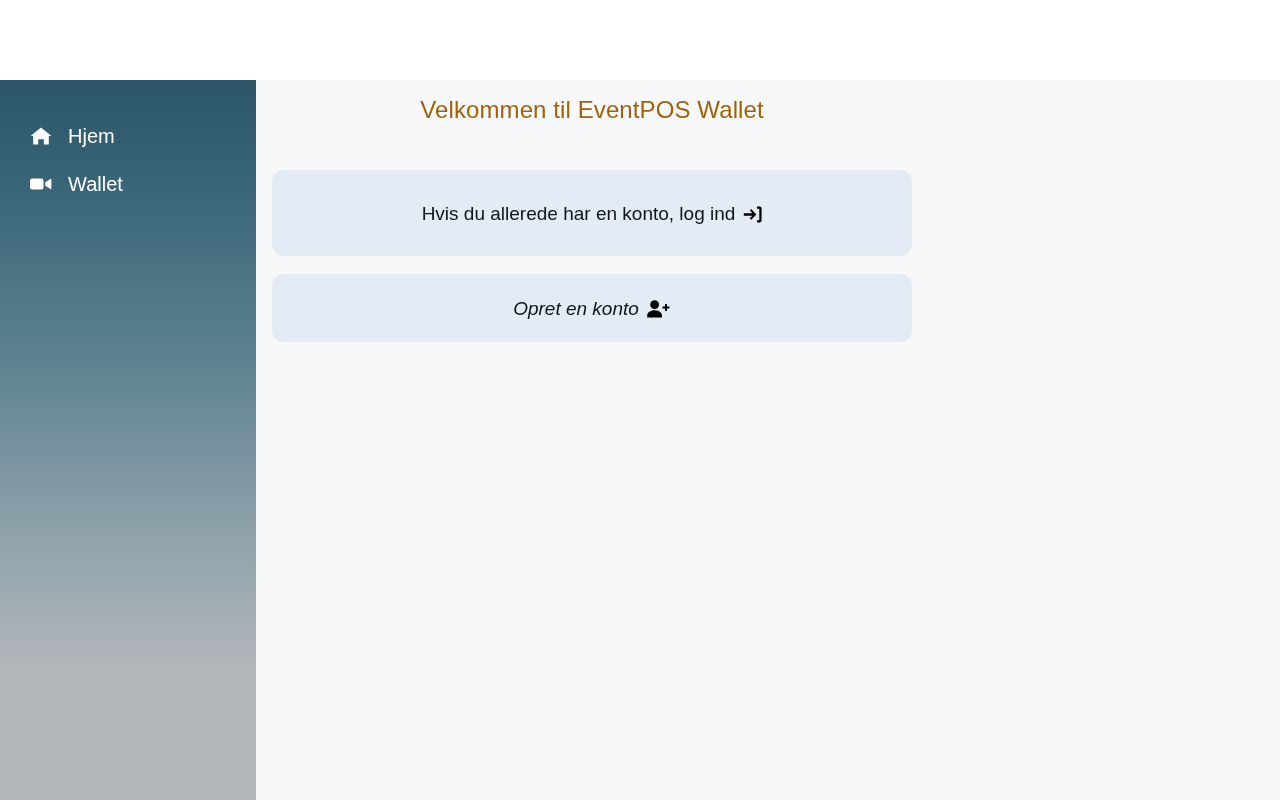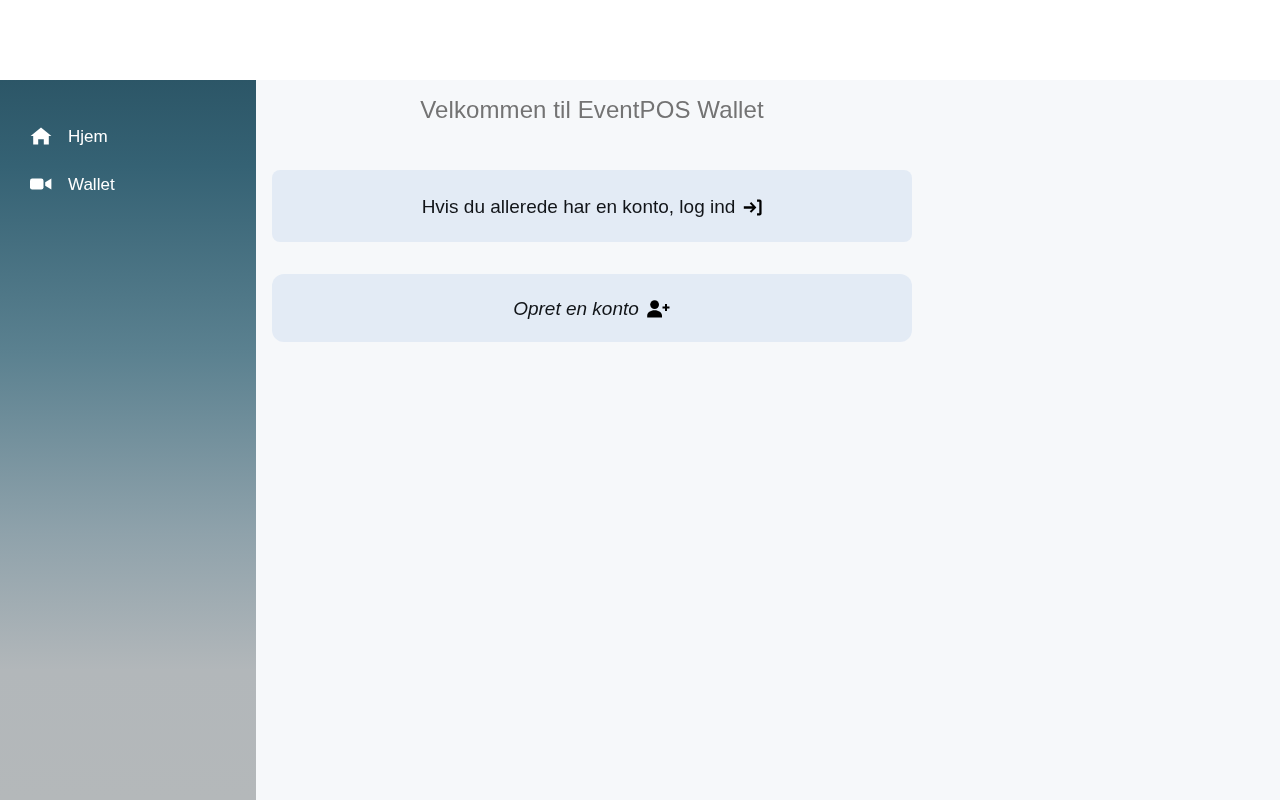--- a/index.html
+++ b/index.html
@@ -41,21 +41,21 @@
     padding-top: 32px;
     overflow: hidden;
   }
 
   .nav-item {
     display: flex;
     align-items: center;
     height: 48px;
     padding-left: 30px;
     color: #ffffff;
-    font-size: 17px;
+    font-size: 20px;
     text-decoration: none;
     cursor: pointer;
   }
 
   .nav-icon {
     width: 26px;
     height: 20px;
     display: inline-flex;
     align-items: center;
     justify-content: flex-start;
@@ -80,37 +80,37 @@
   }
 
   .page-title {
     position: absolute;
     top: 16px;
     left: 0;
     width: 672px;
     text-align: center;
     font-size: 24px;
     font-weight: 400;
-    color: #737373;
+    color: #a16207;
     letter-spacing: 0.1px;
   }
 
   .card {
     position: absolute;
     left: 16px;
     width: 640px;
     background: #e3ebf5;
     border-radius: 12px;
     display: flex;
     align-items: center;
     justify-content: center;
     cursor: pointer;
   }
 
-  .card-1 { top: 90px; height: 72px; border-radius: 8px; }
+  .card-1 { top: 90px; height: 86px; }
   .card-2 { top: 194px; height: 68px; font-style: italic; }
 
   .card-text {
     font-size: 19px;
     color: #111418;
     display: inline-flex;
     align-items: center;
     gap: 8px;
     line-height: 1;
   }

